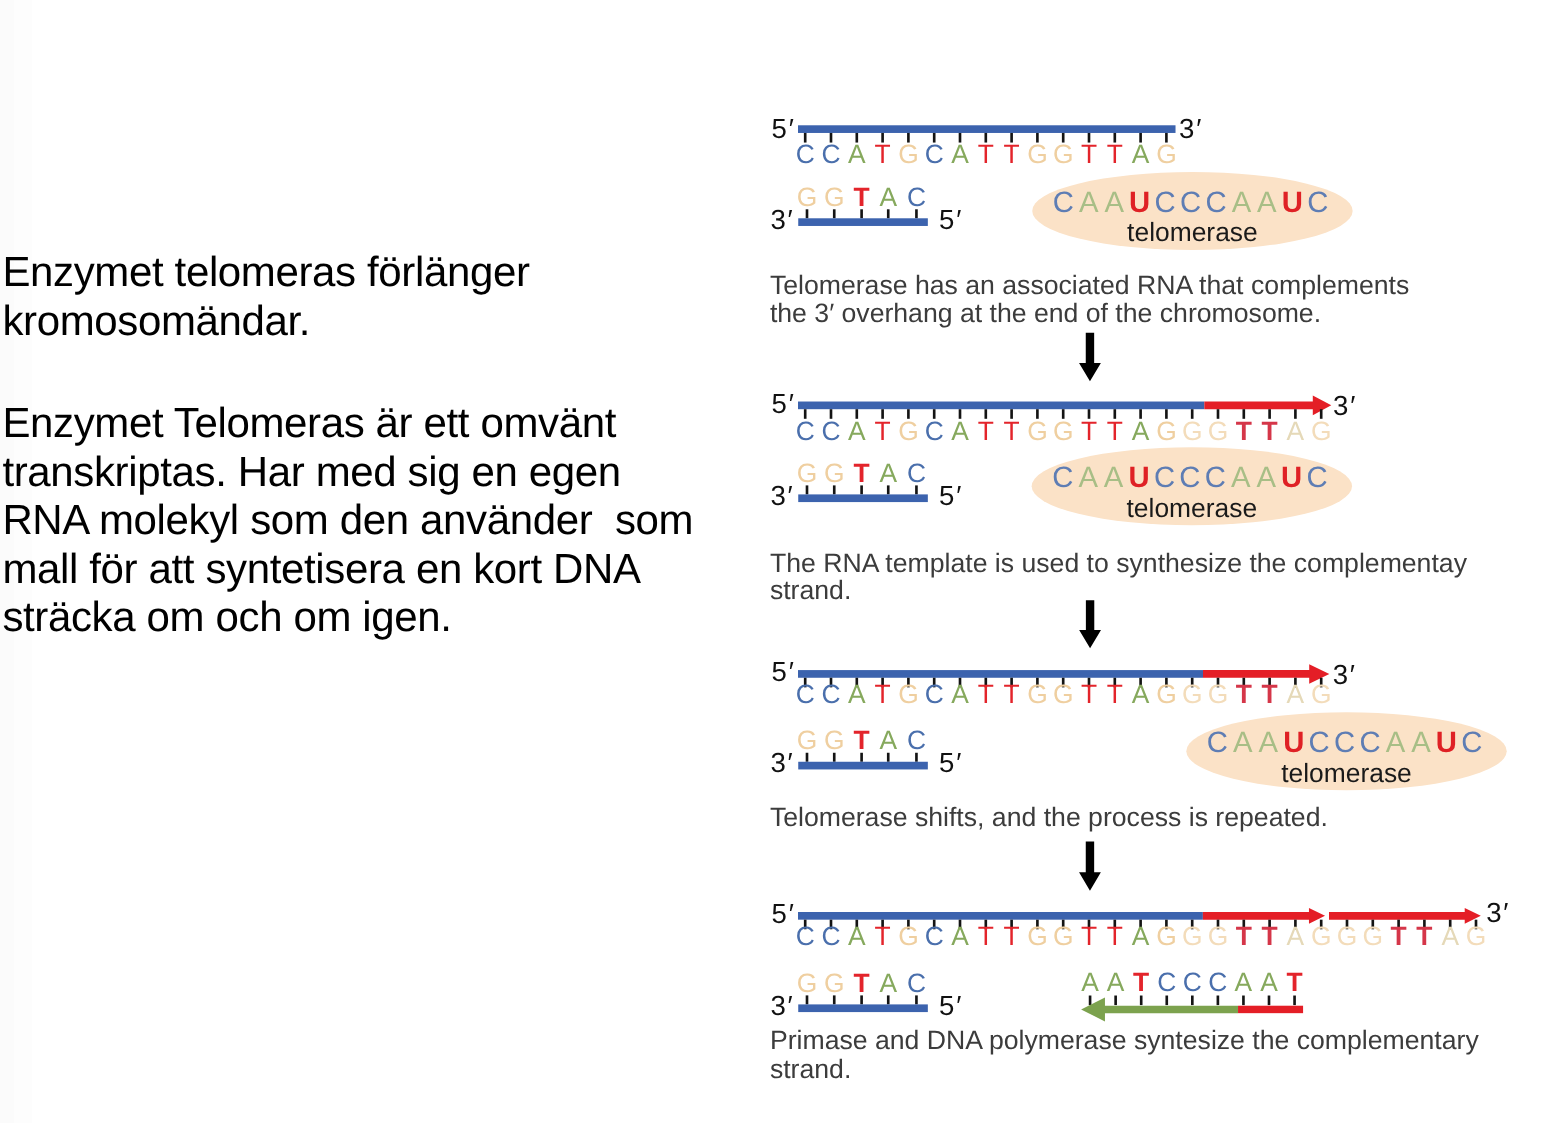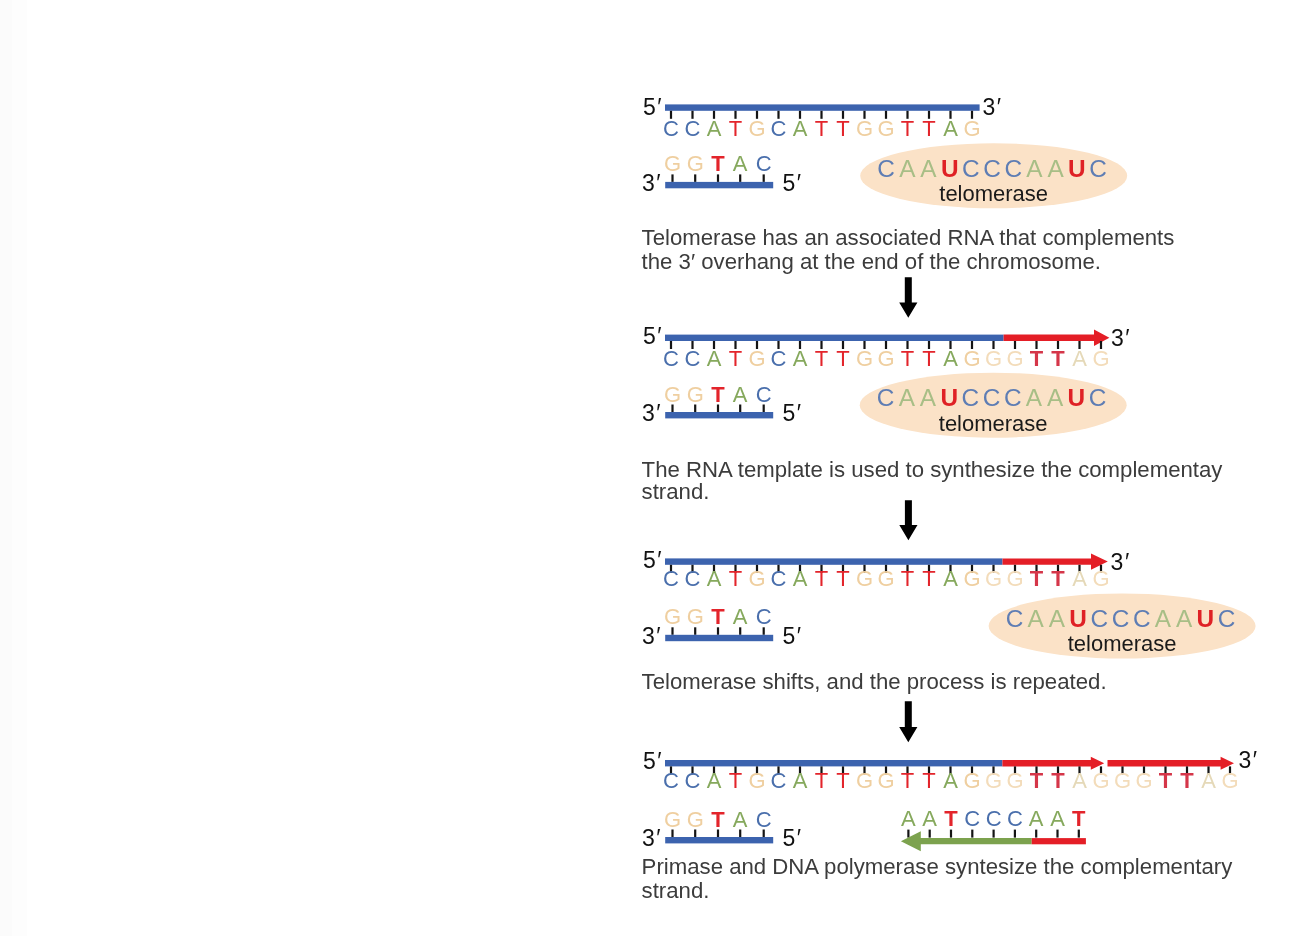--- a/index.html
+++ b/index.html
@@ -10,20 +10,22 @@
   font-size:35px; line-height:40.4px; color:#000; letter-spacing:-0.3px; }
 #lefttext p { margin:0 0 43.6px 0; }
 #lefttext p:nth-child(1) { margin-bottom:45.2px; }
 #lefttext p:nth-child(2) { margin-bottom:42.2px; }
 svg { position:absolute; left:0; top:0; }
 </style>
 </head>
 <body>
 <div id="page">
 <div id="lefttext">
+      <p>Enzymet telomeras förlänger<br>kromosomändar.</p>
+<p>Enzymet Telomeras är ett omvänt<br>transkriptas. Har med sig en egen<br>RNA molekyl som den använder&nbsp; som<br>mall för att syntetisera en kort DNA<br>sträcka om och om igen.</p>
     </div>
 <svg width="1296" height="936" viewBox="0 0 1296 936" font-family="Liberation Sans, sans-serif">
 <rect x="665" y="104.4" width="314.6" height="6.4" fill="#3C63AE"></rect>
 <rect x="669.9" y="110.8" width="2.2" height="8" fill="#141414"></rect>
 <rect x="691.4" y="110.8" width="2.2" height="8" fill="#141414"></rect>
 <rect x="712.9" y="110.8" width="2.2" height="8" fill="#141414"></rect>
 <rect x="734.4" y="110.8" width="2.2" height="8" fill="#141414"></rect>
 <rect x="755.9" y="110.8" width="2.2" height="8" fill="#141414"></rect>
 <rect x="777.4" y="110.8" width="2.2" height="8" fill="#141414"></rect>
 <rect x="798.9" y="110.8" width="2.2" height="8" fill="#141414"></rect>

